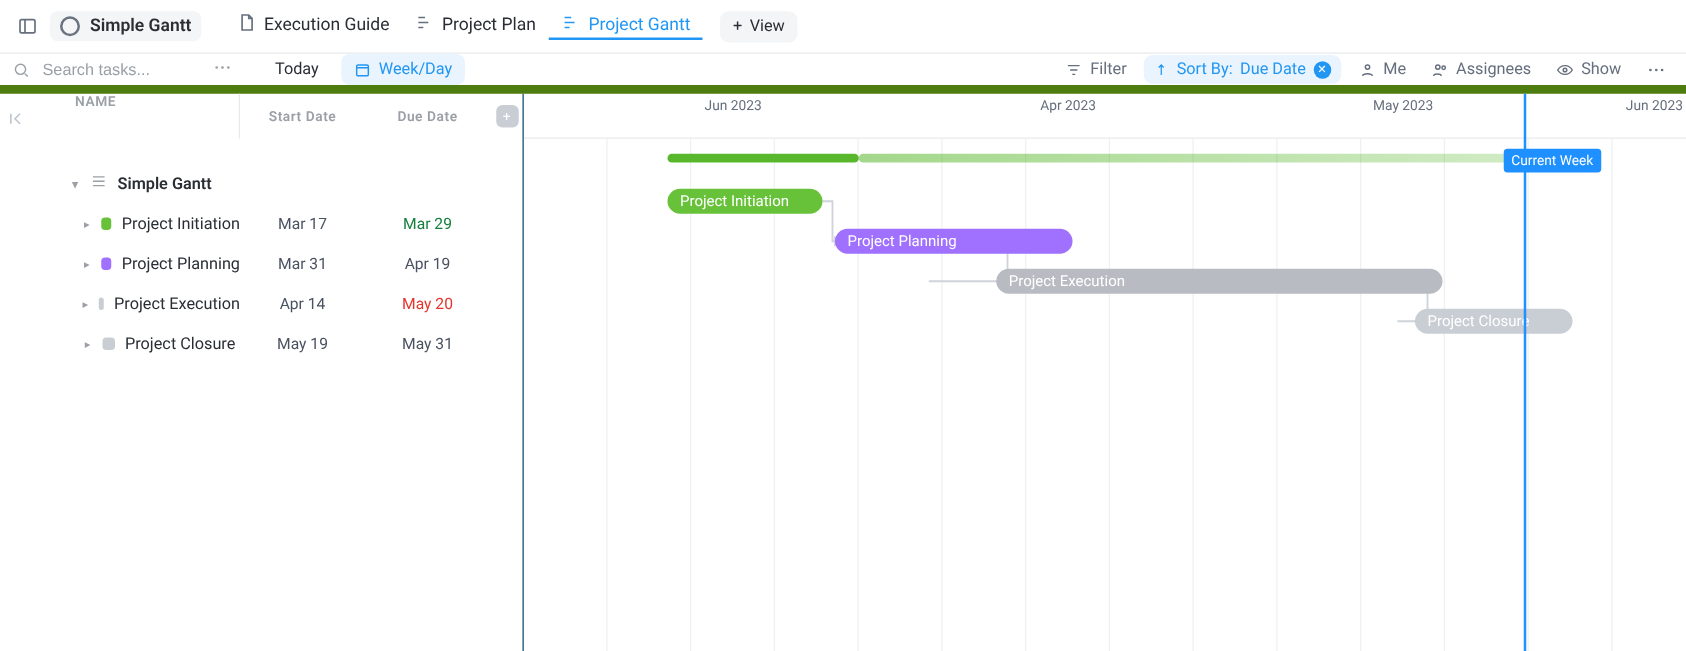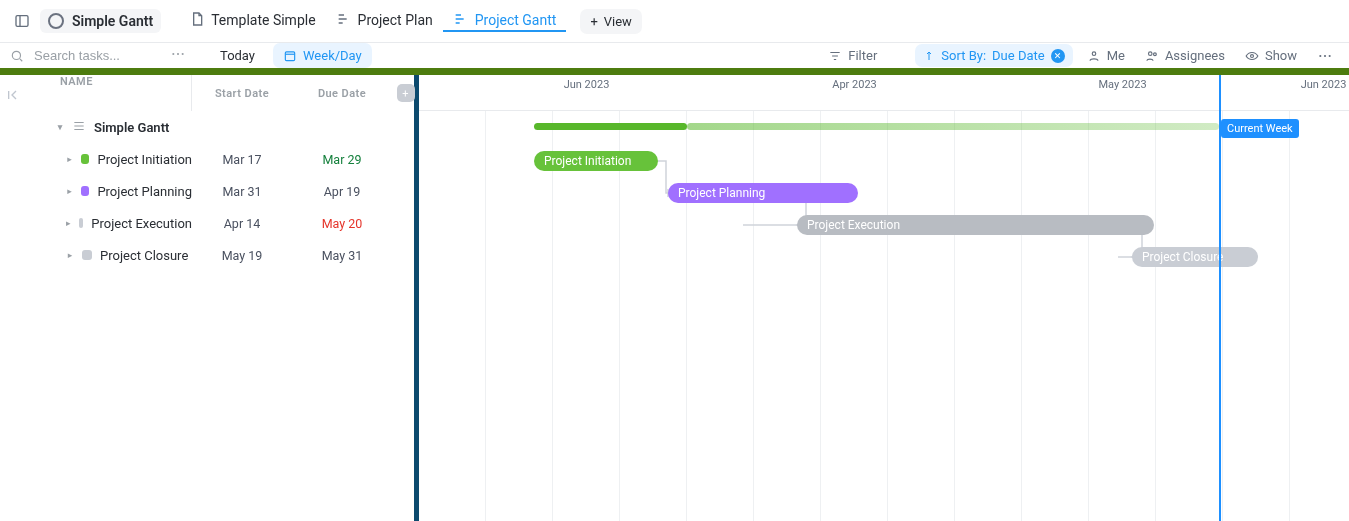--- a/index.html
+++ b/index.html
@@ -28,29 +28,29 @@
   .toolbar { height:32px; border-bottom:7px solid #4d7c0f; display:flex; align-items:center; padding:0 10px; gap:8px; color:#656f7d; }
   .search { display:flex; align-items:center; gap:8px; color:#9aa0a6; }
   .search input { border:none; outline:none; font-size:13px; color:#2a2e34; width:130px; }
   .search input::placeholder { color:#9aa0a6; }
   .more { color:#9aa0a6; }
   .today { color:#2a2e34; font-size:13px; margin-left:16px; padding:5px 10px; }
   .chip { display:inline-flex; align-items:center; gap:6px; padding:5px 10px; border-radius:7px; font-size:13px; }
   .chip.light-blue { background:#e9f4ff; color:#2196f3; }
   .toolbar .spacer { flex:1; }
   .tb-btn { display:inline-flex; align-items:center; gap:6px; font-size:13px; color:#656f7d; padding:4px 6px; }
-  .sort-chip { display:inline-flex; align-items:center; gap:6px; background:#e9f4ff; color:#2196f3; border-radius:7px; padding:4px 8px; font-size:13px;margin-left:24px; }
+  .sort-chip { display:inline-flex; align-items:center; gap:6px; background:#e9f4ff; color:#2196f3; border-radius:7px; padding:4px 8px; font-size:13px; }
   .sort-chip .close { display:inline-flex; width:14px; height:14px; border-radius:50%; background:#2196f3; color:#fff; align-items:center; justify-content:center; font-size:9px; }
 
   
   .content { position:relative; height:calc(521px - 43px - 32px); display:flex; }
   .edge-toggle { position:absolute; left:6px; top:12px; color:#c0c6cf; }
 
   
-  .left { width:419px; border-right:5px solid #0c4a6e; display:flex; flex-direction:column; }
+  .left { width:419px; border-right:1px solid #0c4a6e; display:flex; flex-direction:column;gap:20px; }
   .left-head { height:36px; display:grid; grid-template-columns: 192px 100px 100px 27px; align-items:center; color:#9aa0a6; font-size:11px; letter-spacing:0.04em; }
   .lh-name { padding-left:60px; font-weight:600; }
   .lh-col { text-align:center; font-weight:600; }
   .lh-plus { display:flex; align-items:center; justify-content:center; }
   .plus-icon { width:18px; height:18px; border-radius:5px; background:#c9cdd4; color:#fff; display:inline-flex; align-items:center; justify-content:center; }
   .left-head .col-div { border-right:1px solid #e8eaed; height:100%; }
   .left-body { position:relative; }
   .row { display:grid; grid-template-columns: 192px 100px 100px 27px; align-items:center; height:32px; font-size:13px; }
   .row .name { display:flex; align-items:center; gap:8px; padding-left:56px; color:#2a2e34; }
   .row.parent .name { padding-left:56px; font-weight:600; }
@@ -99,21 +99,21 @@
       <span class="brand-title">Simple Gantt</span>
     </span>
     <div class="tabs">
       <div class="tab">
         <span class="ticon">
           <svg width="16" height="16" viewBox="0 0 24 24" fill="none" stroke="currentColor" stroke-width="2">
               <path d="M7 3h8l4 4v14H7z"></path>
               <path d="M15 3v4h4"></path>
             </svg>
         </span>
-        <span>Template Simple</span>
+        <span>Execution Guide</span>
       </div>
       <div class="tab">
         <span class="ticon">
           <svg width="16" height="16" viewBox="0 0 24 24" fill="none" stroke="currentColor" stroke-width="2">
               <path d="M4 6h8M4 12h12M4 18h6"></path>
             </svg>
         </span>
         <span>Project Plan</span>
       </div>
       <div class="tab active">
@@ -337,15 +337,15 @@
         </div>
       <div class="bar" id="bar2" style="left: 378px; width: 357px; top: 104px; background: rgb(184, 188, 194);">
           <span>Project Execution</span>
         </div>
       <div class="bar" id="bar3" style="left: 713px; width: 126px; top: 136px; background: rgb(201, 205, 212);">
           <span>Project Closure</span>
         </div>
     </div>
 
     <div class="today-line" id="today-line" style="left: 800px;"></div>
-    <div class="today-badge" id="today-badge" style="left: 802px;">Current Week</div>
+    <div class="today-badge" id="today-badge" style="left: 784px;">Current Week</div>
   </div>
 </div>
 
 </body></html>

